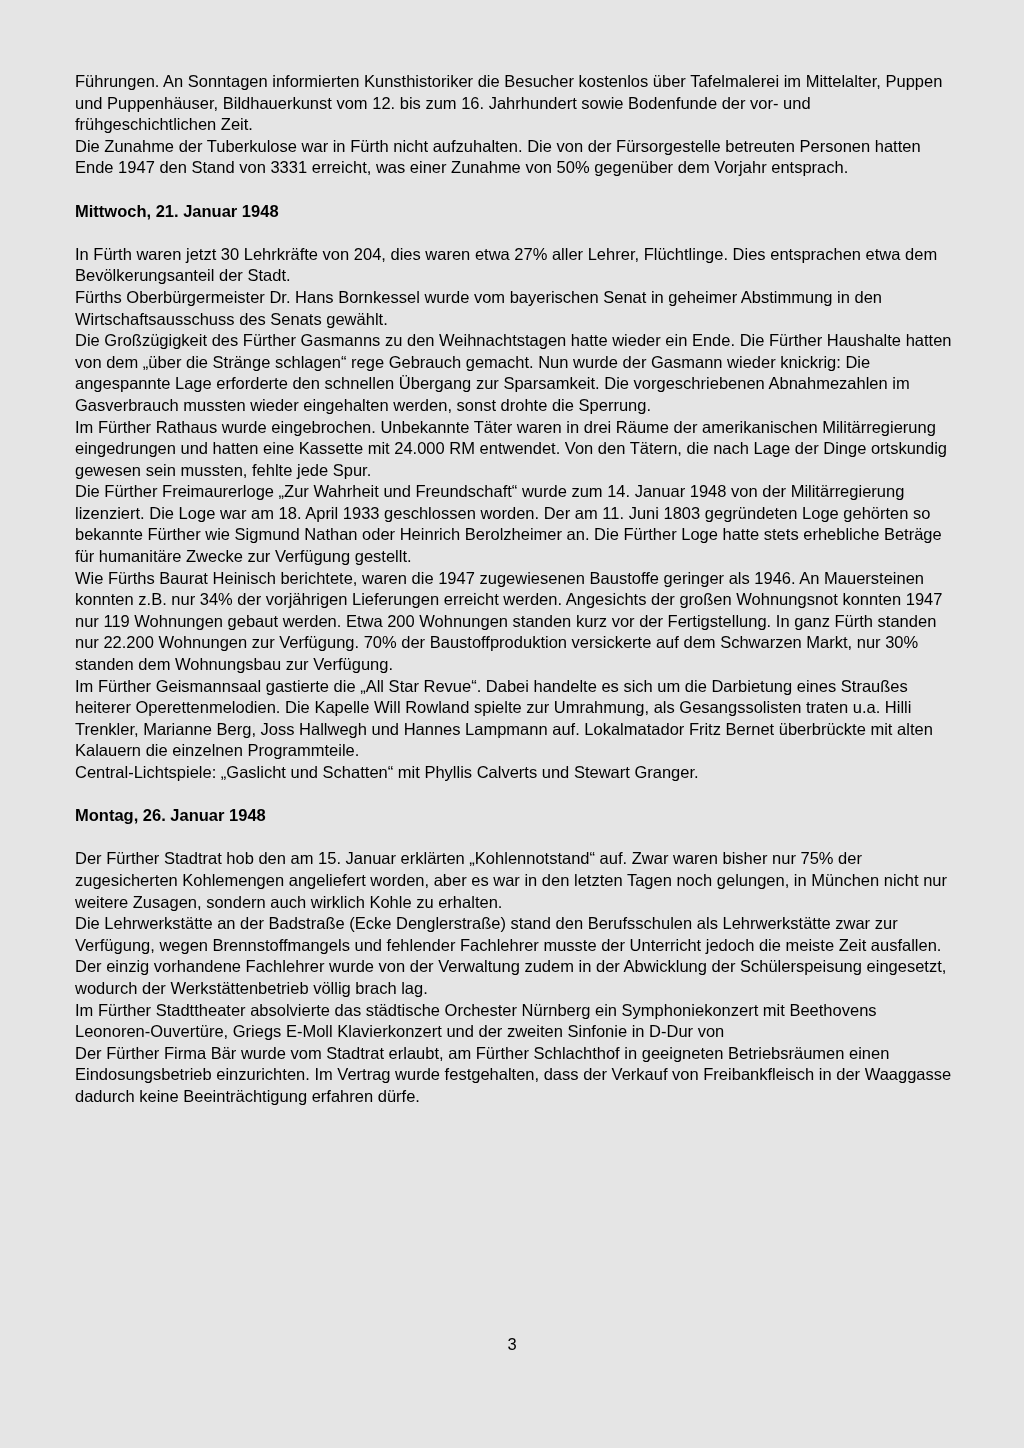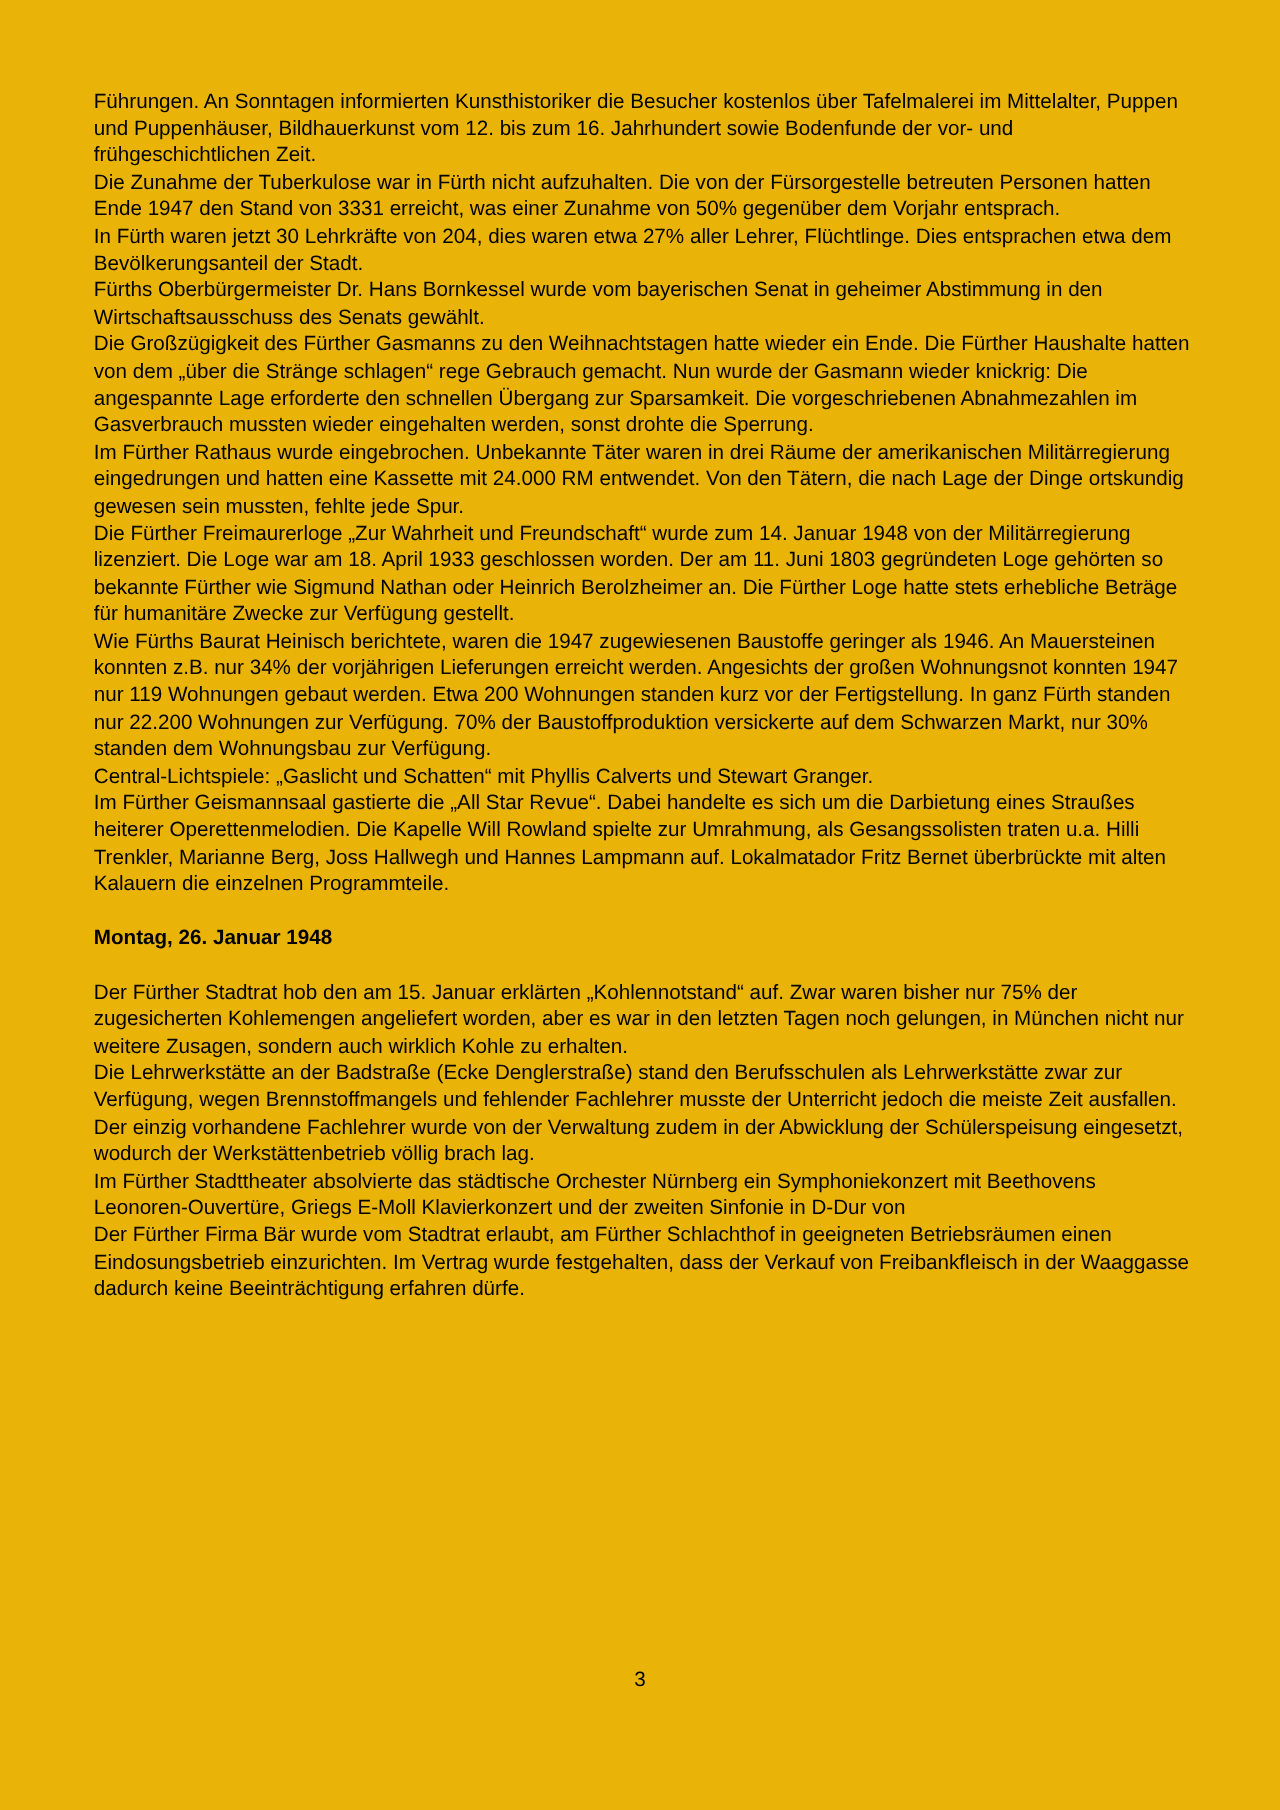--- a/index.html
+++ b/index.html
@@ -2,21 +2,21 @@
 <html lang="de"><head>
 <meta charset="utf-8">
 <title>Chronik Seite 3</title>
 <style>
   * { margin: 0; padding: 0; box-sizing: border-box; }
   html, body { background: #ffffff; }
   .page {
     position: relative;
     width: 1024px;
     height: 1448px;
-    background: #eab308;
+    background: #e5e5e5;
     color: #000000;
     font-family: "Liberation Sans", "DejaVu Sans", sans-serif;
     overflow: hidden;
   }
   .content {
     position: absolute;
     left: 75px;
     top: 71px;
     width: 878px;
     font-size: 16.5px;
@@ -39,28 +39,29 @@
     line-height: 21.6px;
   }
 </style>
 </head>
 <body>
 
 <div class="page">
   <main class="content">
     <p class="para">Führungen. An Sonntagen informierten Kunsthistoriker die Besucher kostenlos über Tafelmalerei im Mittelalter, Puppen und Puppenhäuser, Bildhauerkunst vom 12. bis zum 16. Jahrhundert sowie Bodenfunde der vor- und frühgeschichtlichen Zeit.</p>
     <p class="para">Die Zunahme der Tuberkulose war in Fürth nicht aufzuhalten. Die von der Fürsorgestelle betreuten Personen hatten Ende 1947 den Stand von 3331 erreicht, was einer Zunahme von 50% gegenüber dem Vorjahr entsprach.</p>
+    <h2 class="heading">Mittwoch, 21. Januar 1948</h2>
     <p class="para">In Fürth waren jetzt 30 Lehrkräfte von 204, dies waren etwa 27% aller Lehrer, Flüchtlinge. Dies entsprachen etwa dem Bevölkerungsanteil der Stadt.</p>
     <p class="para">Fürths Oberbürgermeister Dr. Hans Bornkessel wurde vom bayerischen Senat in geheimer Abstimmung in den Wirtschaftsausschuss des Senats gewählt.</p>
     <p class="para">Die Großzügigkeit des Fürther Gasmanns zu den Weihnachtstagen hatte wieder ein Ende. Die Fürther Haushalte hatten von dem „über die Stränge schlagen“ rege Gebrauch gemacht. Nun wurde der Gasmann wieder knickrig: Die angespannte Lage erforderte den schnellen Übergang zur Sparsamkeit. Die vorgeschriebenen Abnahmezahlen im Gasverbrauch mussten wieder eingehalten werden, sonst drohte die Sperrung.</p>
     <p class="para">Im Fürther Rathaus wurde eingebrochen. Unbekannte Täter waren in drei Räume der amerikanischen Militärregierung eingedrungen und hatten eine Kassette mit 24.000 RM entwendet. Von den Tätern, die nach Lage der Dinge ortskundig gewesen sein mussten, fehlte jede Spur.</p>
     <p class="para">Die Fürther Freimaurerloge „Zur Wahrheit und Freundschaft“ wurde zum 14. Januar 1948 von der Militärregierung lizenziert. Die Loge war am 18. April 1933 geschlossen worden. Der am 11. Juni 1803 gegründeten Loge gehörten so bekannte Fürther wie Sigmund Nathan oder Heinrich Berolzheimer an. Die Fürther Loge hatte stets erhebliche Beträge für humanitäre Zwecke zur Verfügung gestellt.</p>
     <p class="para">Wie Fürths Baurat Heinisch berichtete, waren die 1947 zugewiesenen Baustoffe geringer als 1946. An Mauersteinen konnten z.B. nur 34% der vorjährigen Lieferungen erreicht werden. Angesichts der großen Wohnungsnot konnten 1947 nur 119 Wohnungen gebaut werden. Etwa 200 Wohnungen standen kurz vor der Fertigstellung. In ganz Fürth standen nur 22.200 Wohnungen zur Verfügung. 70% der Baustoffproduktion versickerte auf dem Schwarzen Markt, nur 30% standen dem Wohnungsbau zur Verfügung.</p>
+    <p class="para">Im Fürther Geismannsaal gastierte die „All Star Revue“. Dabei handelte es sich um die Darbietung eines Straußes heiterer Operettenmelodien. Die Kapelle Will Rowland spielte zur Umrahmung, als Gesangssolisten traten u.a. Hilli Trenkler, Marianne Berg, Joss Hallwegh und Hannes Lampmann auf. Lokalmatador Fritz Bernet überbrückte mit alten Kalauern die einzelnen Programmteile.</p>
     <p class="para">Central-Lichtspiele: „Gaslicht und Schatten“ mit Phyllis Calverts und Stewart Granger.</p>
-    <p class="para">Im Fürther Geismannsaal gastierte die „All Star Revue“. Dabei handelte es sich um die Darbietung eines Straußes heiterer Operettenmelodien. Die Kapelle Will Rowland spielte zur Umrahmung, als Gesangssolisten traten u.a. Hilli Trenkler, Marianne Berg, Joss Hallwegh und Hannes Lampmann auf. Lokalmatador Fritz Bernet überbrückte mit alten Kalauern die einzelnen Programmteile.</p>
     <h2 class="heading">Montag, 26. Januar 1948</h2>
     <p class="para">Der Fürther Stadtrat hob den am 15. Januar erklärten „Kohlennotstand“ auf. Zwar waren bisher nur 75% der zugesicherten Kohlemengen angeliefert worden, aber es war in den letzten Tagen noch gelungen, in München nicht nur weitere Zusagen, sondern auch wirklich Kohle zu erhalten.</p>
     <p class="para">Die Lehrwerkstätte an der Badstraße (Ecke Denglerstraße) stand den Berufsschulen als Lehrwerkstätte zwar zur Verfügung, wegen Brennstoffmangels und fehlender Fachlehrer musste der Unterricht jedoch die meiste Zeit ausfallen. Der einzig vorhandene Fachlehrer wurde von der Verwaltung zudem in der Abwicklung der Schülerspeisung eingesetzt, wodurch der Werkstättenbetrieb völlig brach lag.</p>
     <p class="para">Im Fürther Stadttheater absolvierte das städtische Orchester Nürnberg ein Symphoniekonzert mit Beethovens Leonoren-Ouvertüre, Griegs E-Moll Klavierkonzert und der zweiten Sinfonie in D-Dur von</p>
     <p class="para">Der Fürther Firma Bär wurde vom Stadtrat erlaubt, am Fürther Schlachthof in geeigneten Betriebsräumen einen Eindosungsbetrieb einzurichten. Im Vertrag wurde festgehalten, dass der Verkauf von Freibankfleisch in der Waaggasse dadurch keine Beeinträchtigung erfahren dürfe.</p>
   </main>
   <div class="page-number">3</div>
 </div>
 
 </body></html>

